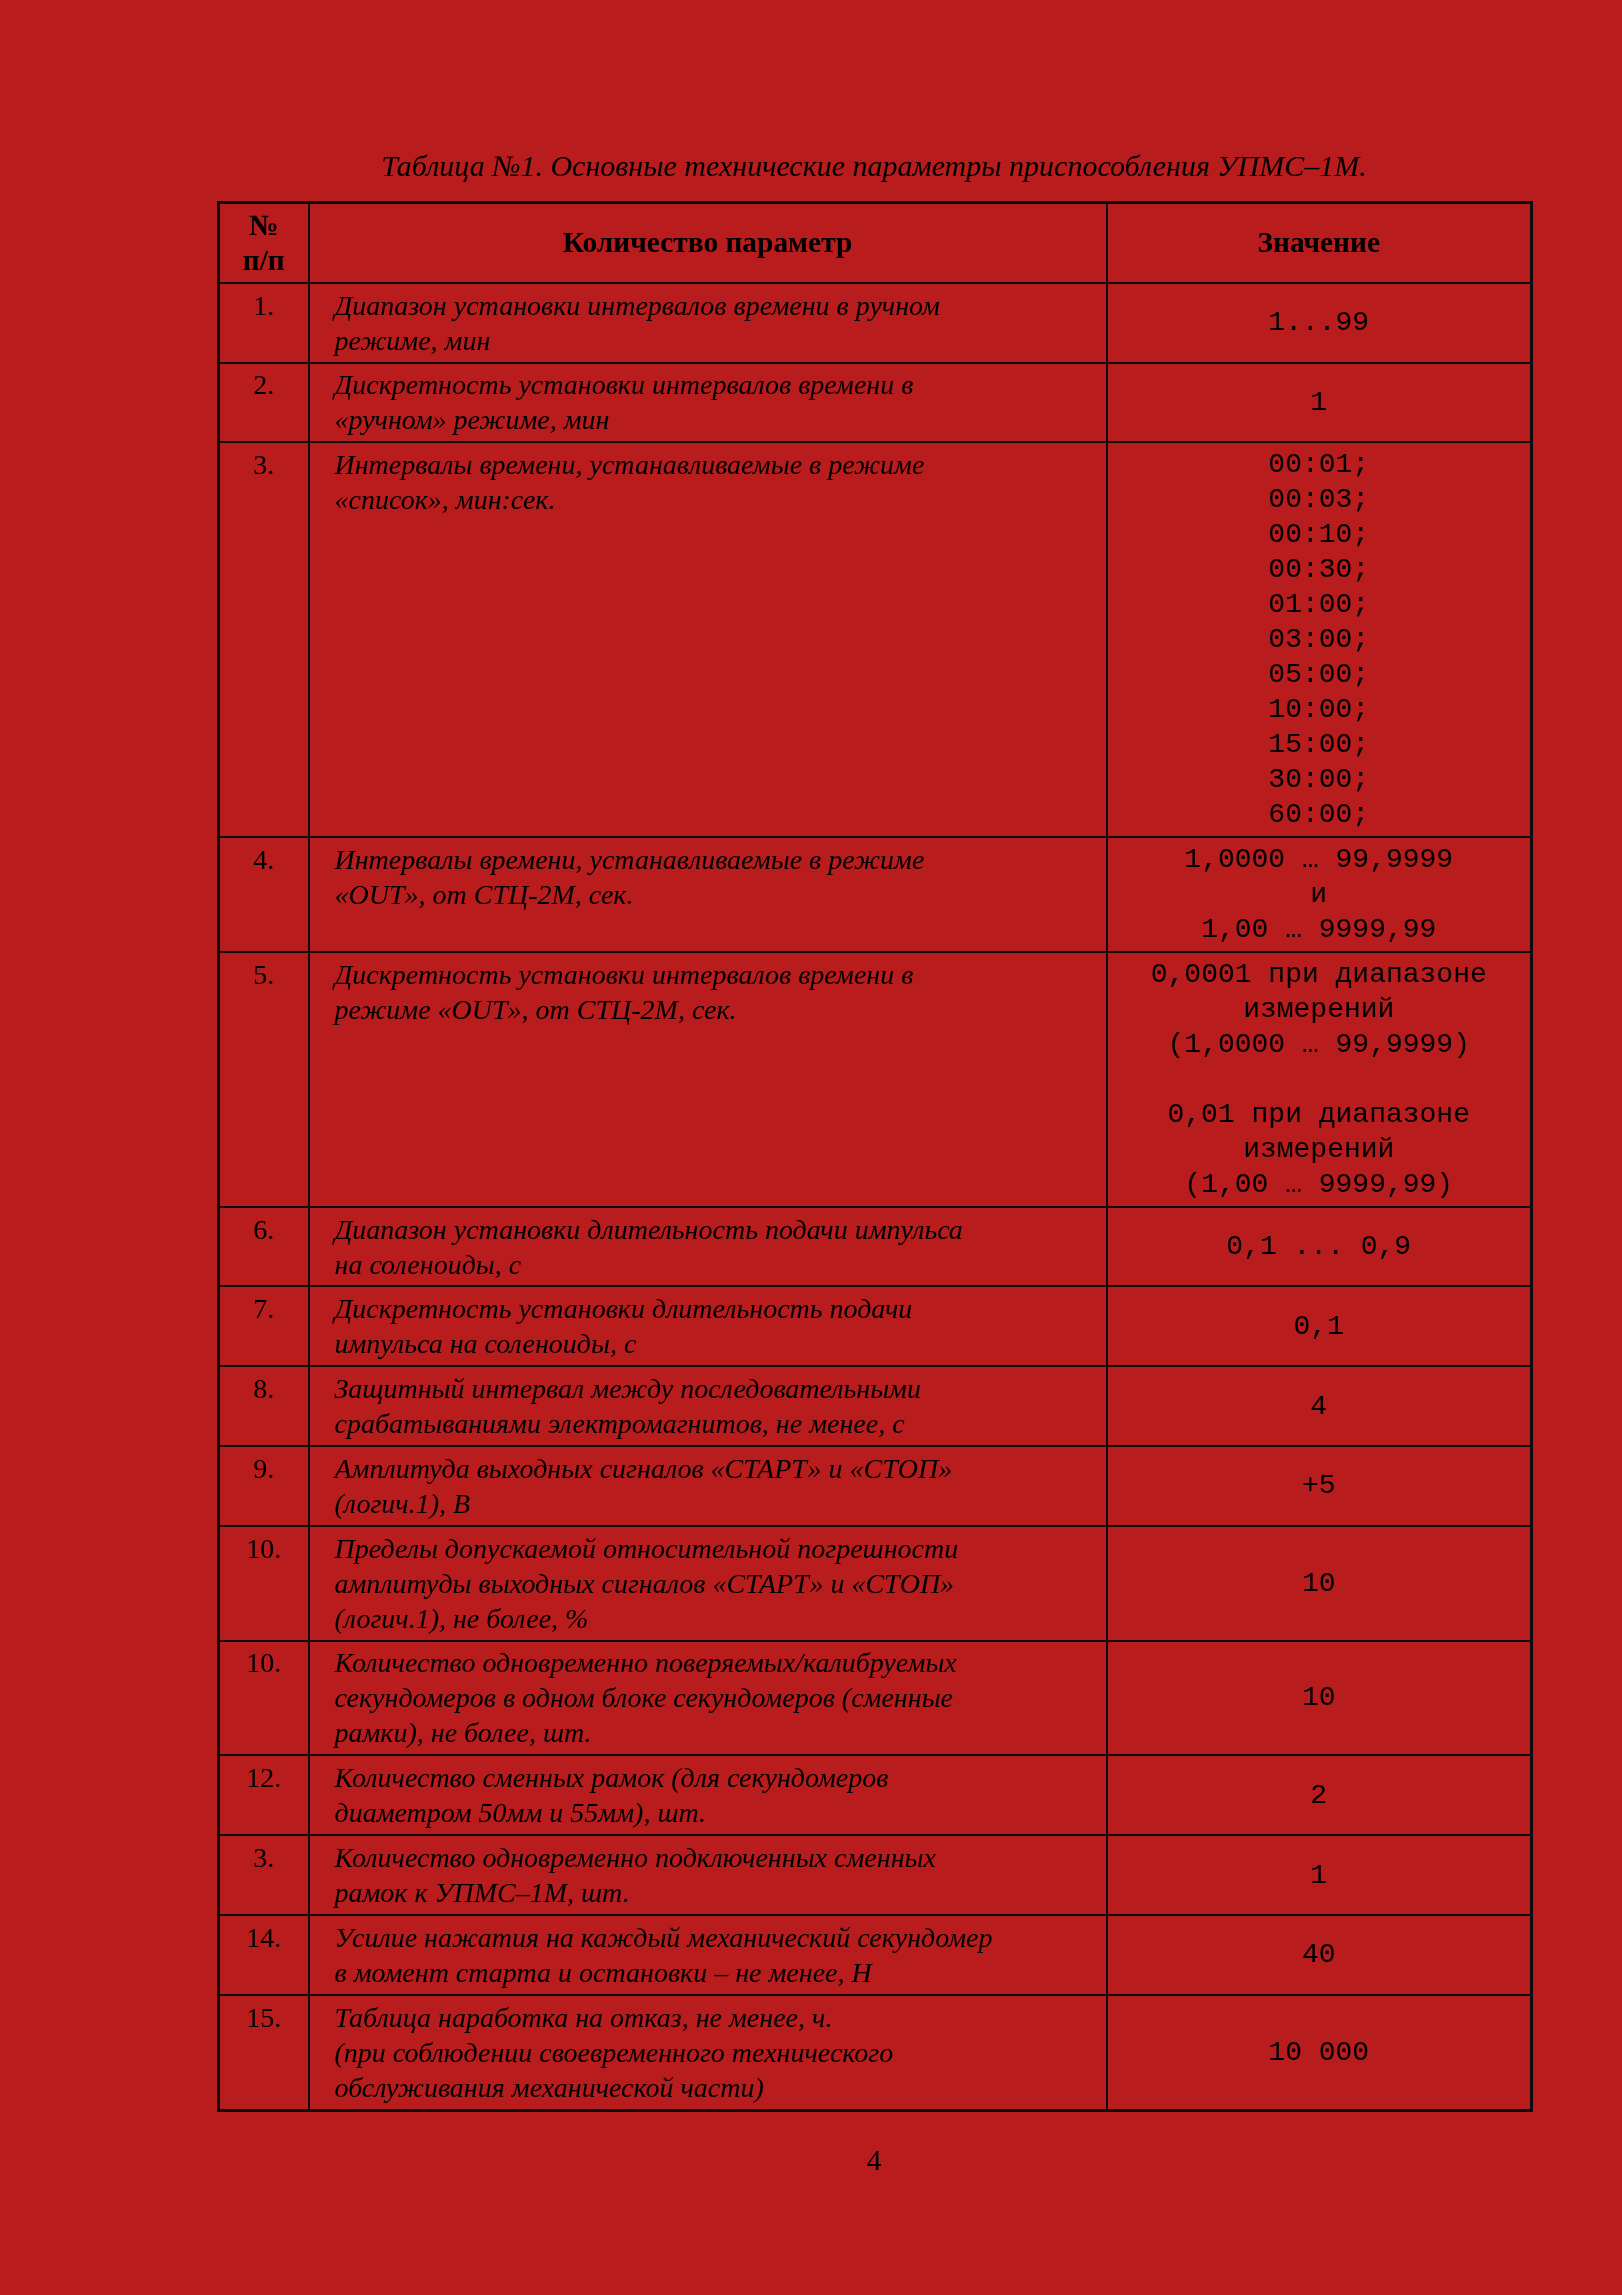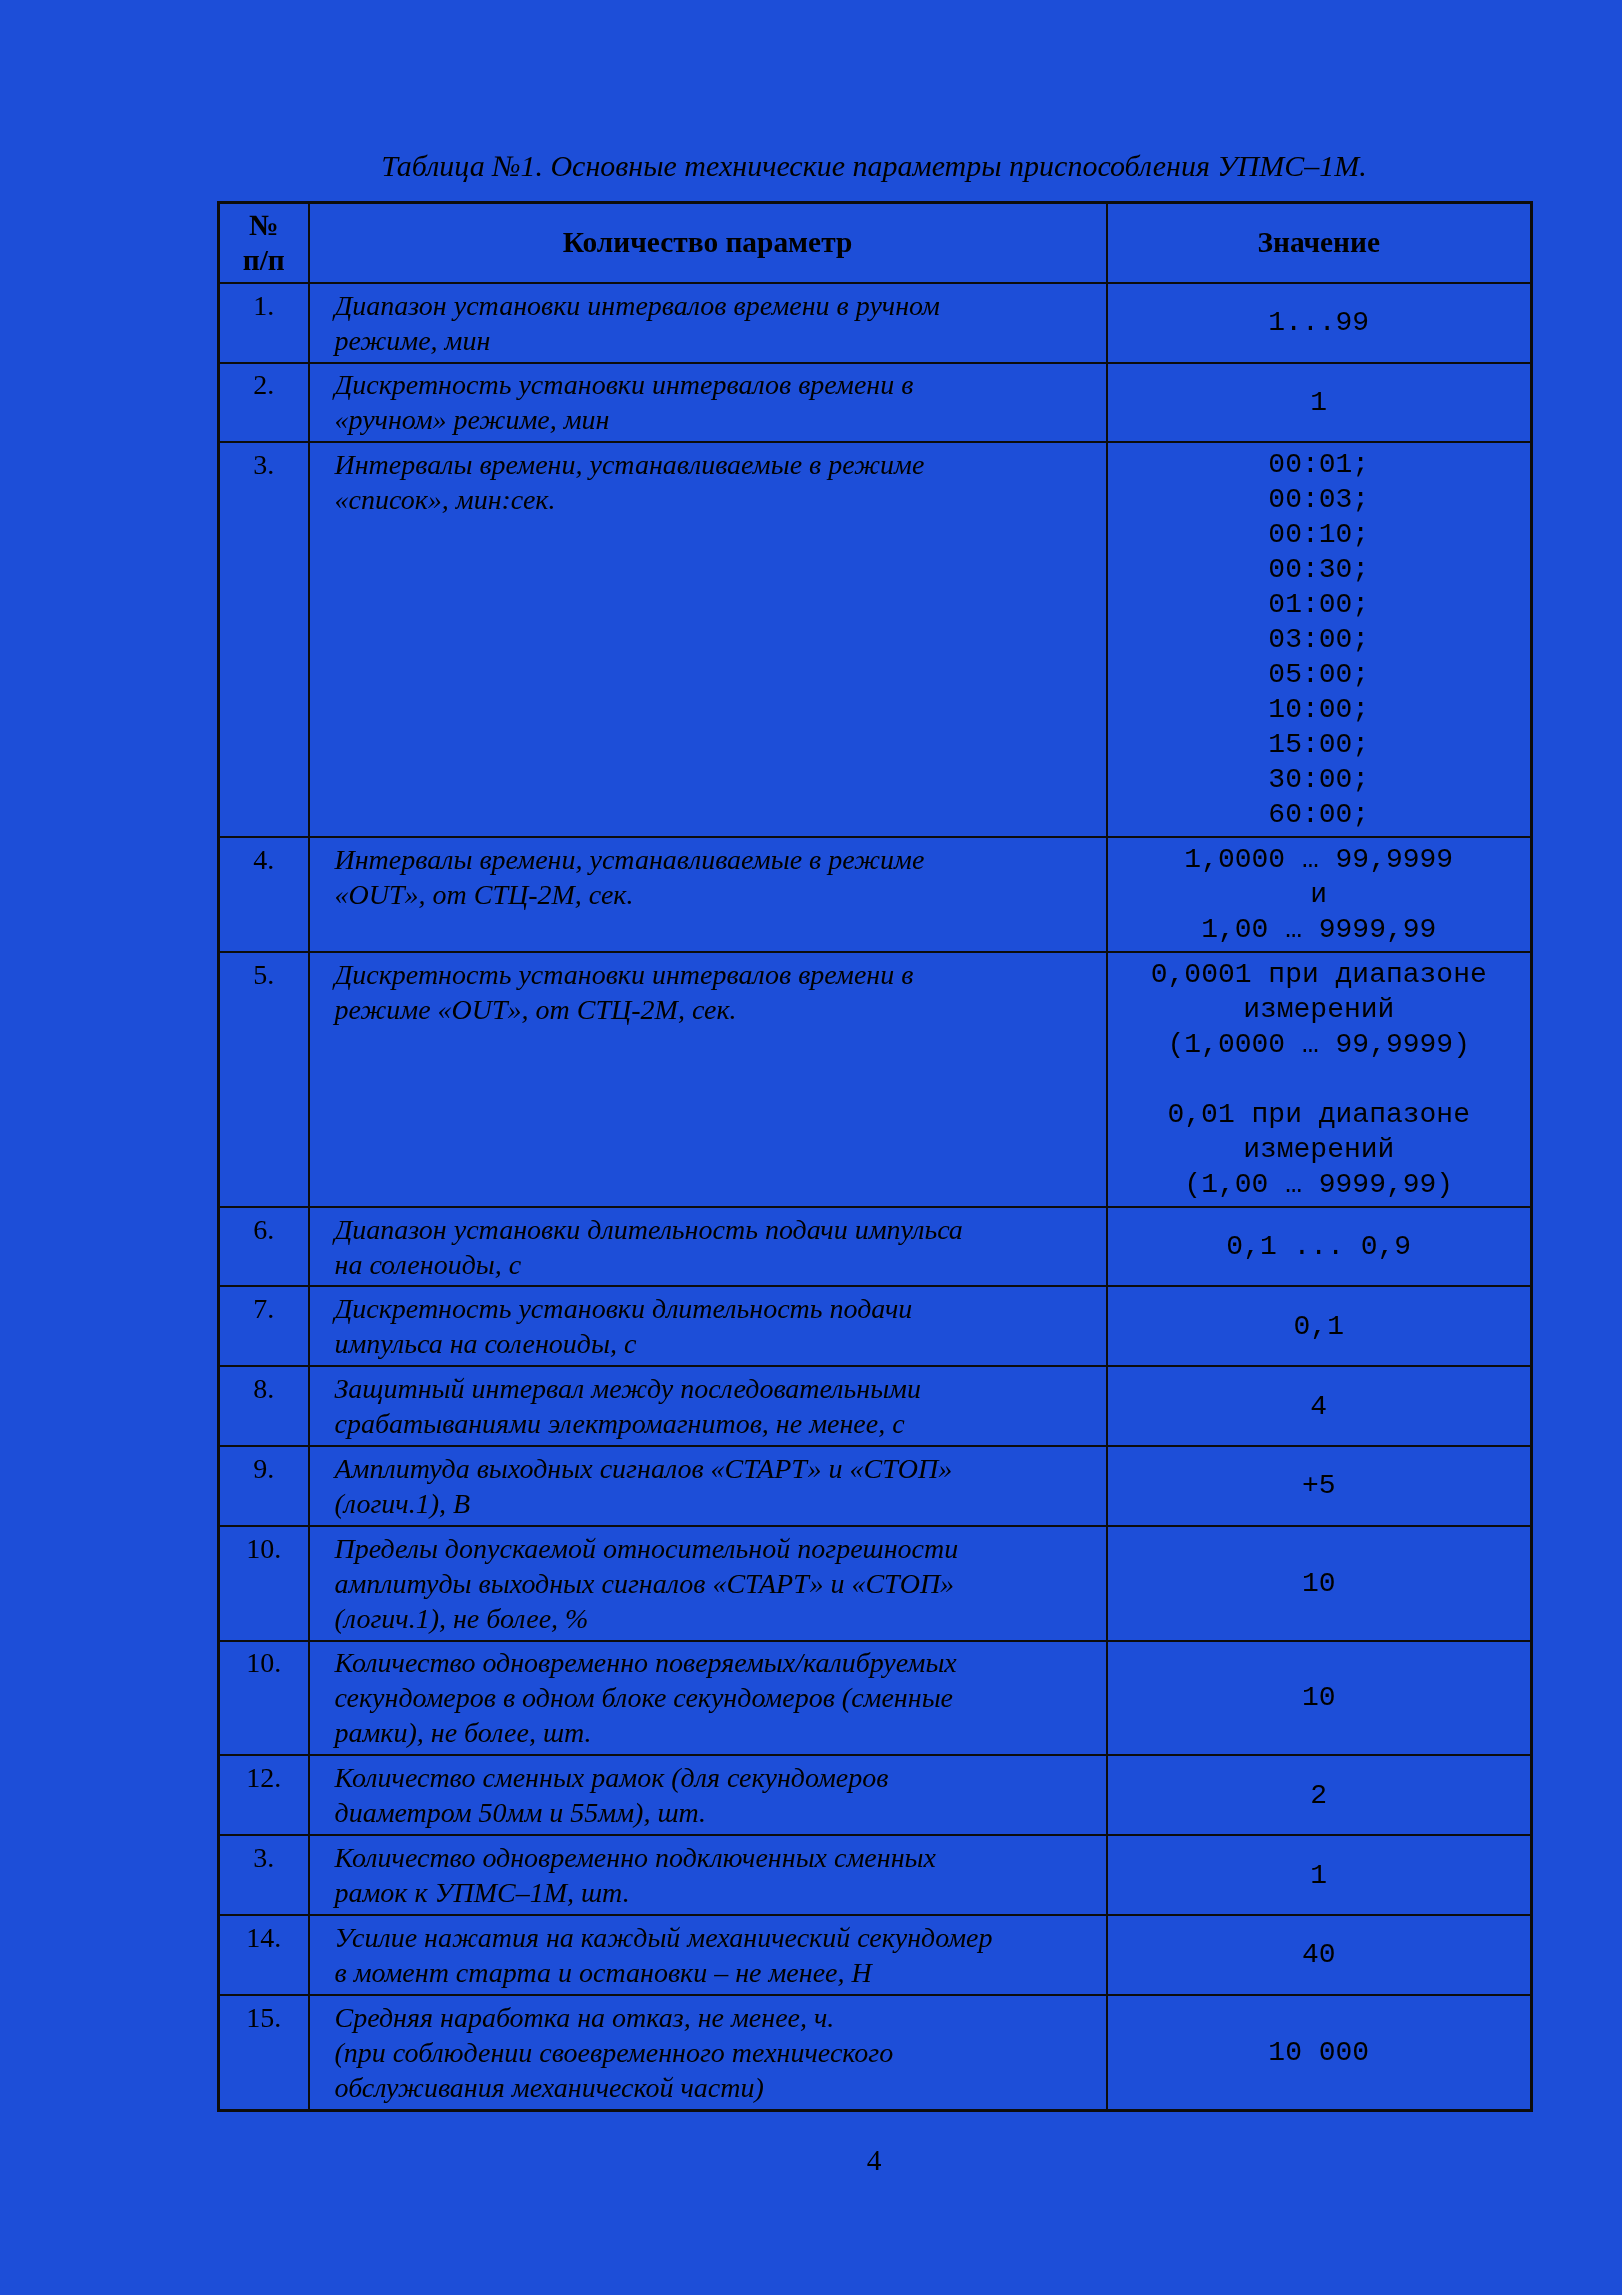--- a/index.html
+++ b/index.html
@@ -4,21 +4,21 @@
 <style>
   html, body {
     margin: 0;
     padding: 0;
     background: #ffffff;
   }
   .page {
     position: relative;
     width: 1623px;
     height: 2295px;
-    background: #1d4ed8;
+    background: #b91c1c;
     color: #000000;
     font-family: "Liberation Serif", "DejaVu Serif", serif;
     overflow: hidden;
   }
   .doc-title {
     margin: 0;
     padding-top: 147px;
     margin-left: 217px;
     width: 1314px;
     text-align: center;
@@ -202,21 +202,21 @@
         <td class="value">1</td>
       </tr>
       <tr>
         <td class="num">14.</td>
         <td class="param">Усилие нажатия на каждый механический секундомер
 в момент старта и остановки – не менее, Н</td>
         <td class="value">40</td>
       </tr>
       <tr>
         <td class="num">15.</td>
-        <td class="param">Средняя наработка на отказ, не менее, ч.
+        <td class="param">Таблица наработка на отказ, не менее, ч.
 (при соблюдении своевременного технического
 обслуживания механической части)</td>
         <td class="value">10 000</td>
       </tr>
     </tbody>
   </table>
 
   <div class="page-number">4</div>
 
 </div>

